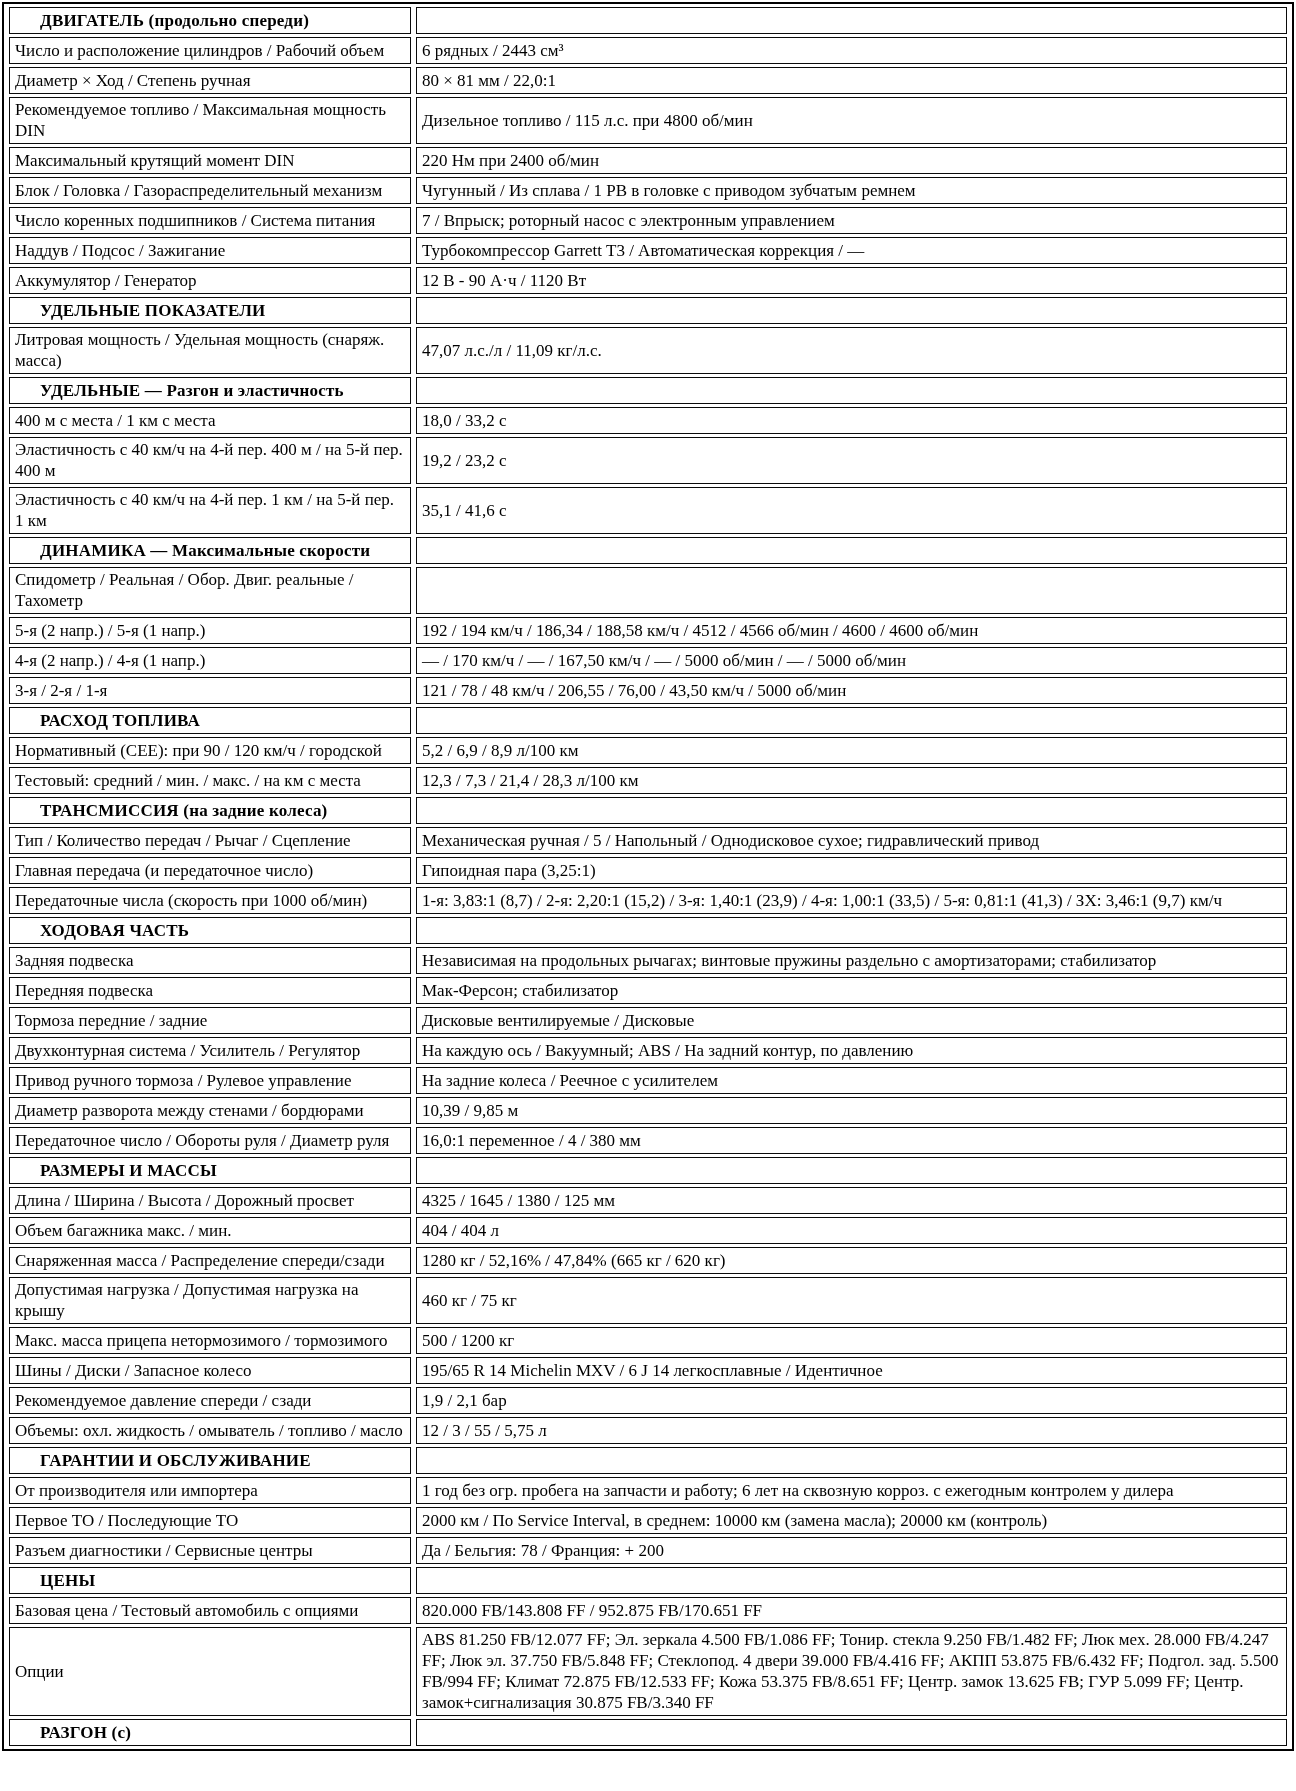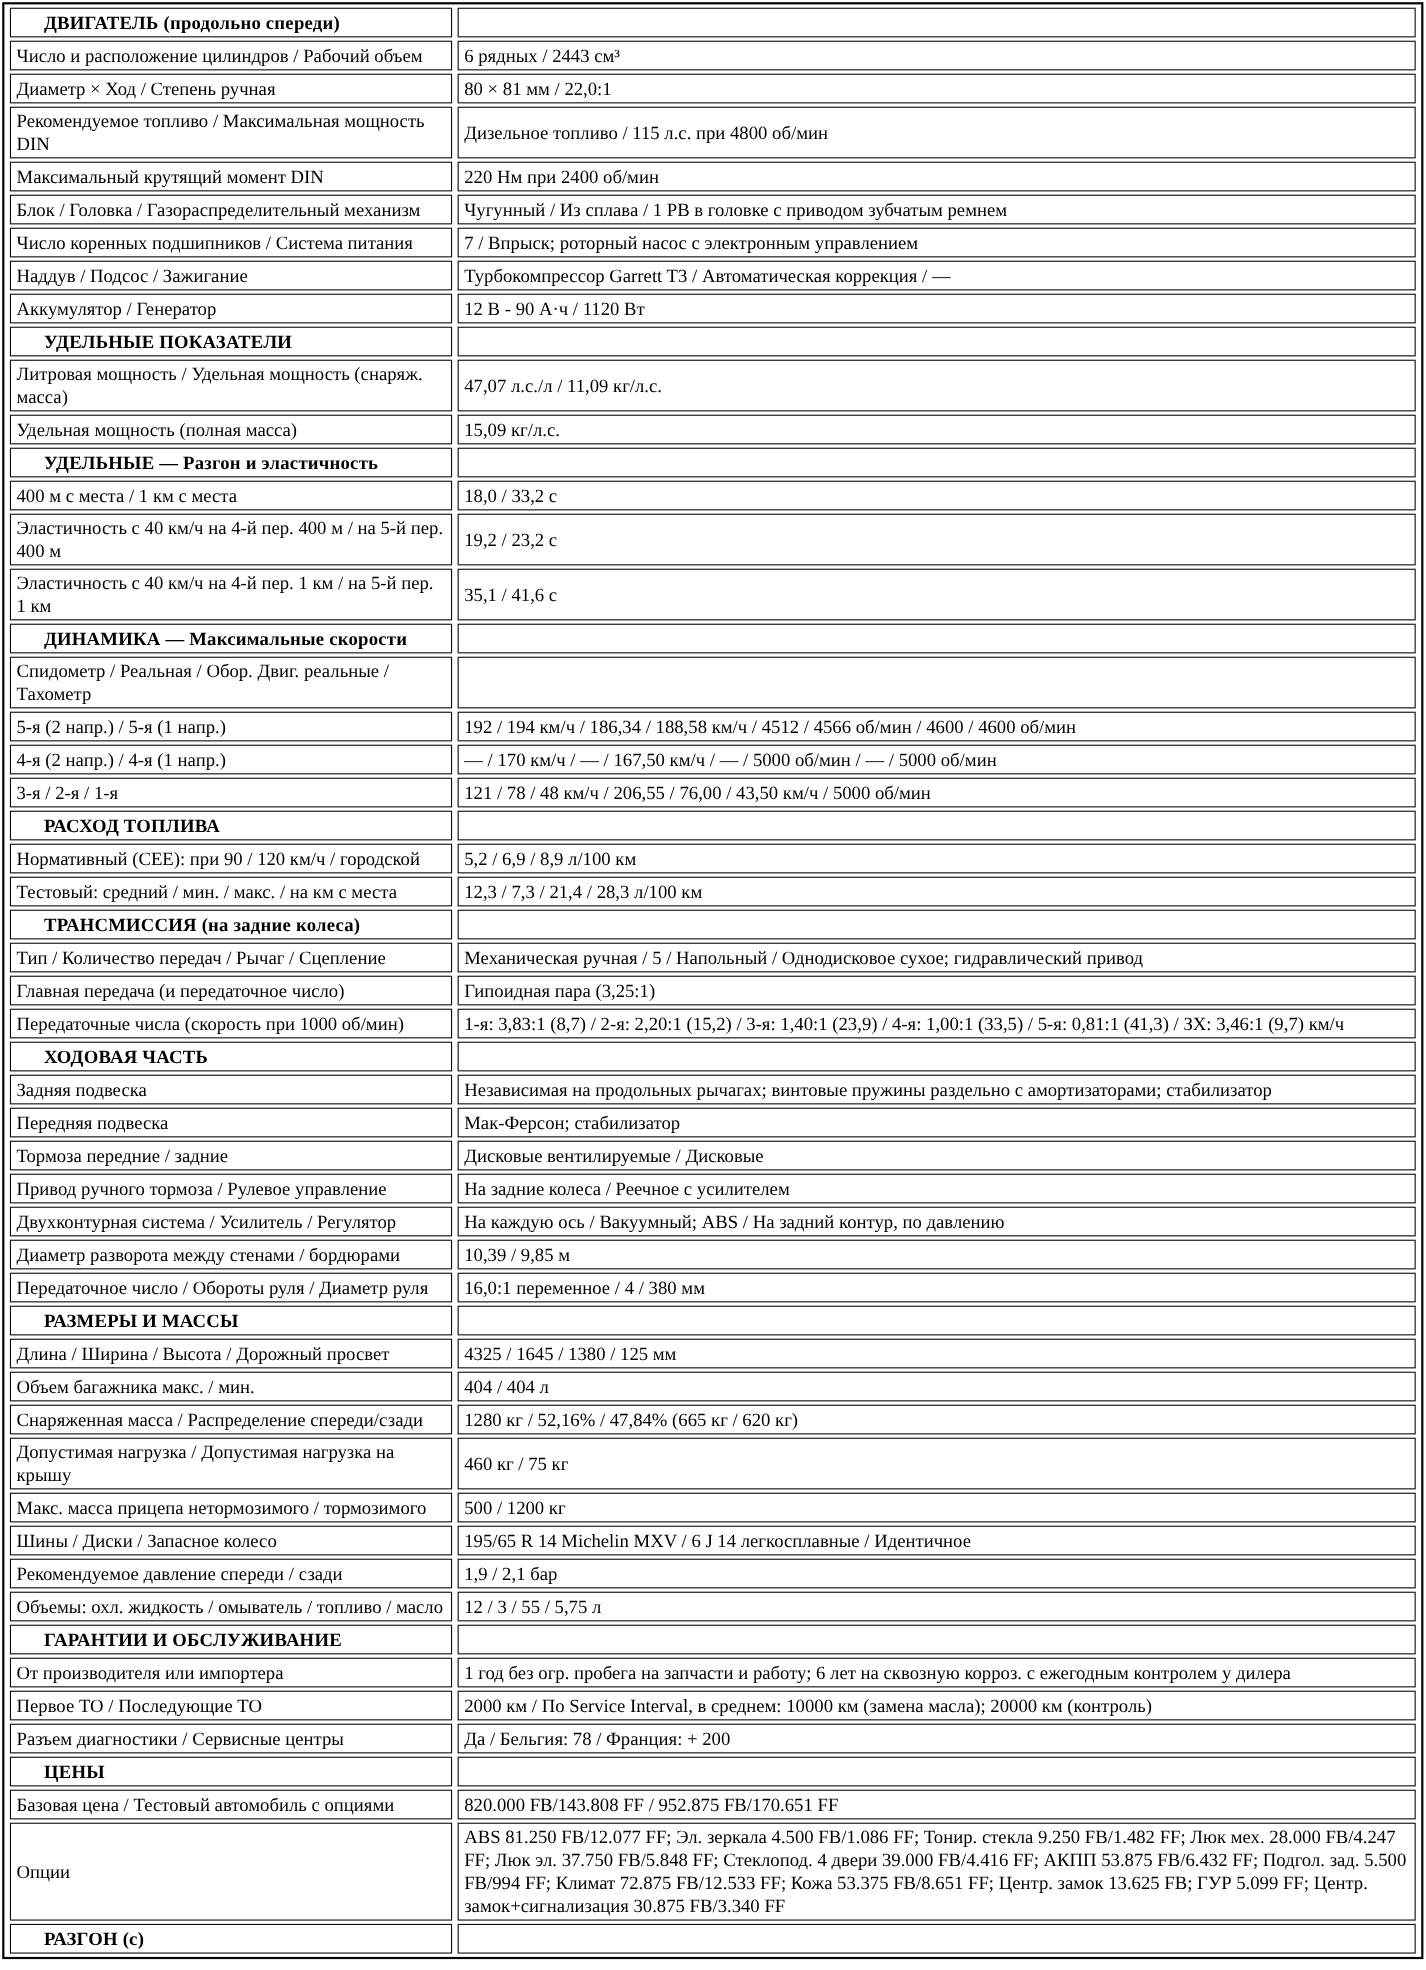--- a/index.html
+++ b/index.html
@@ -86,24 +86,20 @@
         <td>12 В - 90 А·ч / 1120 Вт</td>
       </tr>
       <tr class="header">
         <td>УДЕЛЬНЫЕ ПОКАЗАТЕЛИ</td>
         <td></td>
       </tr>
       <tr class="data">
         <td>Литровая мощность / Удельная мощность (снаряж. масса)</td>
         <td>47,07 л.с./л / 11,09 кг/л.с.</td>
       </tr>
-      <tr class="data">
-        <td>Удельная мощность (полная масса)</td>
-        <td>15,09 кг/л.с.</td>
-      </tr>
       <tr class="header">
         <td>УДЕЛЬНЫЕ — Разгон и эластичность</td>
         <td></td>
       </tr>
       <tr class="data">
         <td>400 м с места / 1 км с места</td>
         <td>18,0 / 33,2 с</td>
       </tr>
       <tr class="data">
         <td>Эластичность с 40 км/ч на 4-й пер. 400 м / на 5-й пер. 400 м</td>
@@ -171,26 +167,26 @@
       </tr>
       <tr class="data">
         <td>Передняя подвеска</td>
         <td>Мак-Ферсон; стабилизатор</td>
       </tr>
       <tr class="data">
         <td>Тормоза передние / задние</td>
         <td>Дисковые вентилируемые / Дисковые</td>
       </tr>
       <tr class="data">
+        <td>Двухконтурная система / Усилитель / Регулятор</td>
+        <td>На каждую ось / Вакуумный; ABS / На задний контур, по давлению</td>
+      </tr>
+      <tr class="data">
         <td>Привод ручного тормоза / Рулевое управление</td>
         <td>На задние колеса / Реечное с усилителем</td>
-      </tr>
-      <tr class="data">
-        <td>Двухконтурная система / Усилитель / Регулятор</td>
-        <td>На каждую ось / Вакуумный; ABS / На задний контур, по давлению</td>
       </tr>
       <tr class="data">
         <td>Диаметр разворота между стенами / бордюрами</td>
         <td>10,39 / 9,85 м</td>
       </tr>
       <tr class="data">
         <td>Передаточное число / Обороты руля / Диаметр руля</td>
         <td>16,0:1 переменное / 4 / 380 мм</td>
       </tr>
       <tr class="header">

